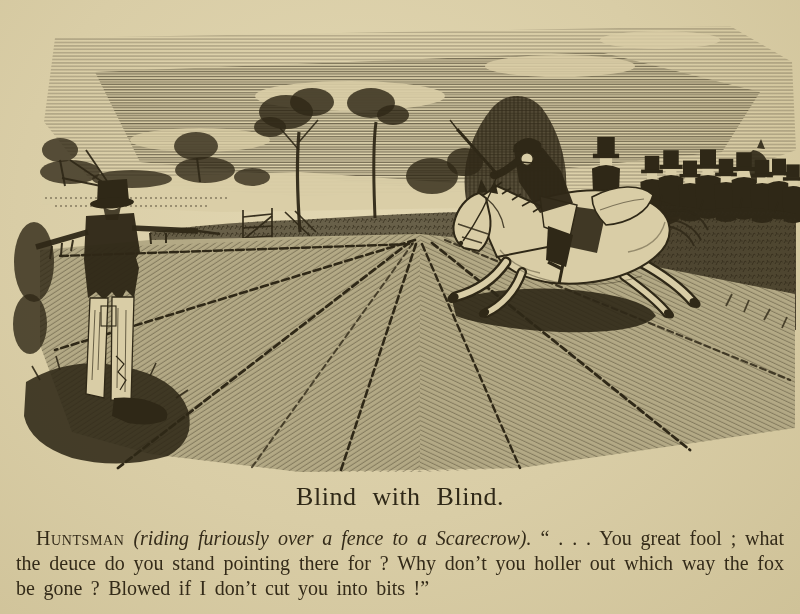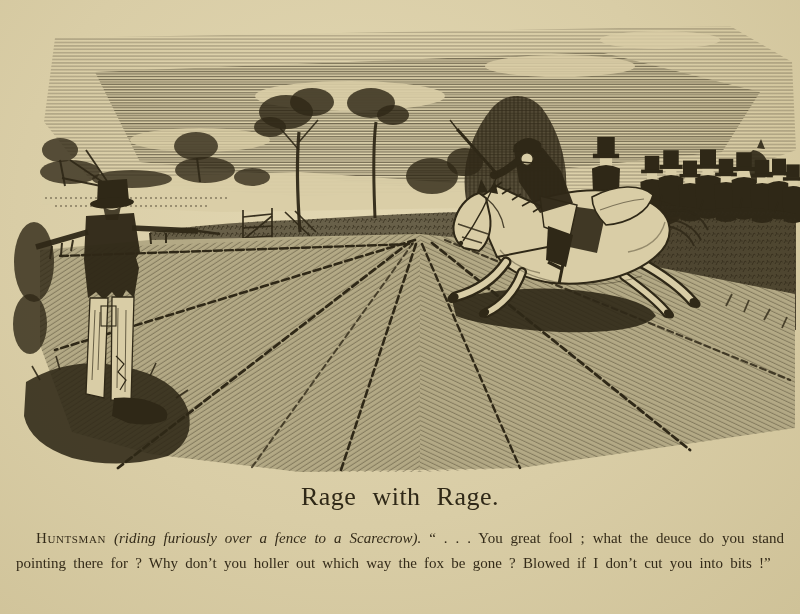--- a/index.html
+++ b/index.html
@@ -7,21 +7,21 @@
   }
   html,body{margin:0;padding:0;}
   body{width:800px;height:614px;overflow:hidden;
        font-family:"Liberation Serif","DejaVu Serif",serif;}
   .page{position:relative;width:800px;height:614px;
         background:radial-gradient(ellipse at 45% 35%, var(--paper-hi) 0%, var(--paper) 55%, #cfc298 100%);}
   figure{margin:0;}
   .plate{display:block;width:800px;height:478px;}
   .caption-title{margin:4px 0 0 0;text-align:center;font-weight:normal;
         font-size:26px;letter-spacing:.5px;word-spacing:9px;color:var(--ink);}
-  .caption-text{margin:14px 16px 0 16px;font-size:15px;line-height:25px;
+  .caption-text{margin:14px 16px 0 16px;font-size:20px;line-height:25px;
         text-align:justify;text-indent:20px;word-spacing:3.5px;color:#342b19;}
   .speaker{font-variant:small-caps;letter-spacing:.6px;}
   .direction{font-style:italic;}
   svg .ink{fill:var(--ink);}
   svg .paperfill{fill:var(--paper);}
 </style>
 </head>
 <body>
 
 <div class="page">
@@ -229,18 +229,18 @@
       <circle cx="527" cy="159" r="6.2" class="paperfill" stroke="var(--ink)" stroke-width="1.3"></circle>
       <path d="M521 162 L532 163" stroke="var(--ink)" stroke-width="1.6" fill="none"></path>
       <path d="M514 145 Q527 132 541 143 L542 151 L513 152 Z" class="ink"></path>
     </g>
   </g>
 
   <path d="M726 306 l6 -12 M744 312 l5 -12 M764 320 l6 -11 M782 328 l5 -11" stroke="rgba(47,40,23,0.8)" stroke-width="1.8" fill="none"></path>
 </svg>
 
 <figcaption>
-  <h1 class="caption-title">Rage with Rage.</h1>
+  <h1 class="caption-title">Blind with Blind.</h1>
   <p class="caption-text"><span class="speaker">Huntsman</span> <span class="direction">(riding furiously over a fence to a Scarecrow).</span> <span class="dialogue">“ . . . You great fool ; what the deuce do you stand pointing there for ?  Why don’t you holler out which way the fox be gone ?  Blowed if I don’t cut you into bits !”</span></p>
 </figcaption>
 
 </figure>
 </div>
 
 </body></html>

